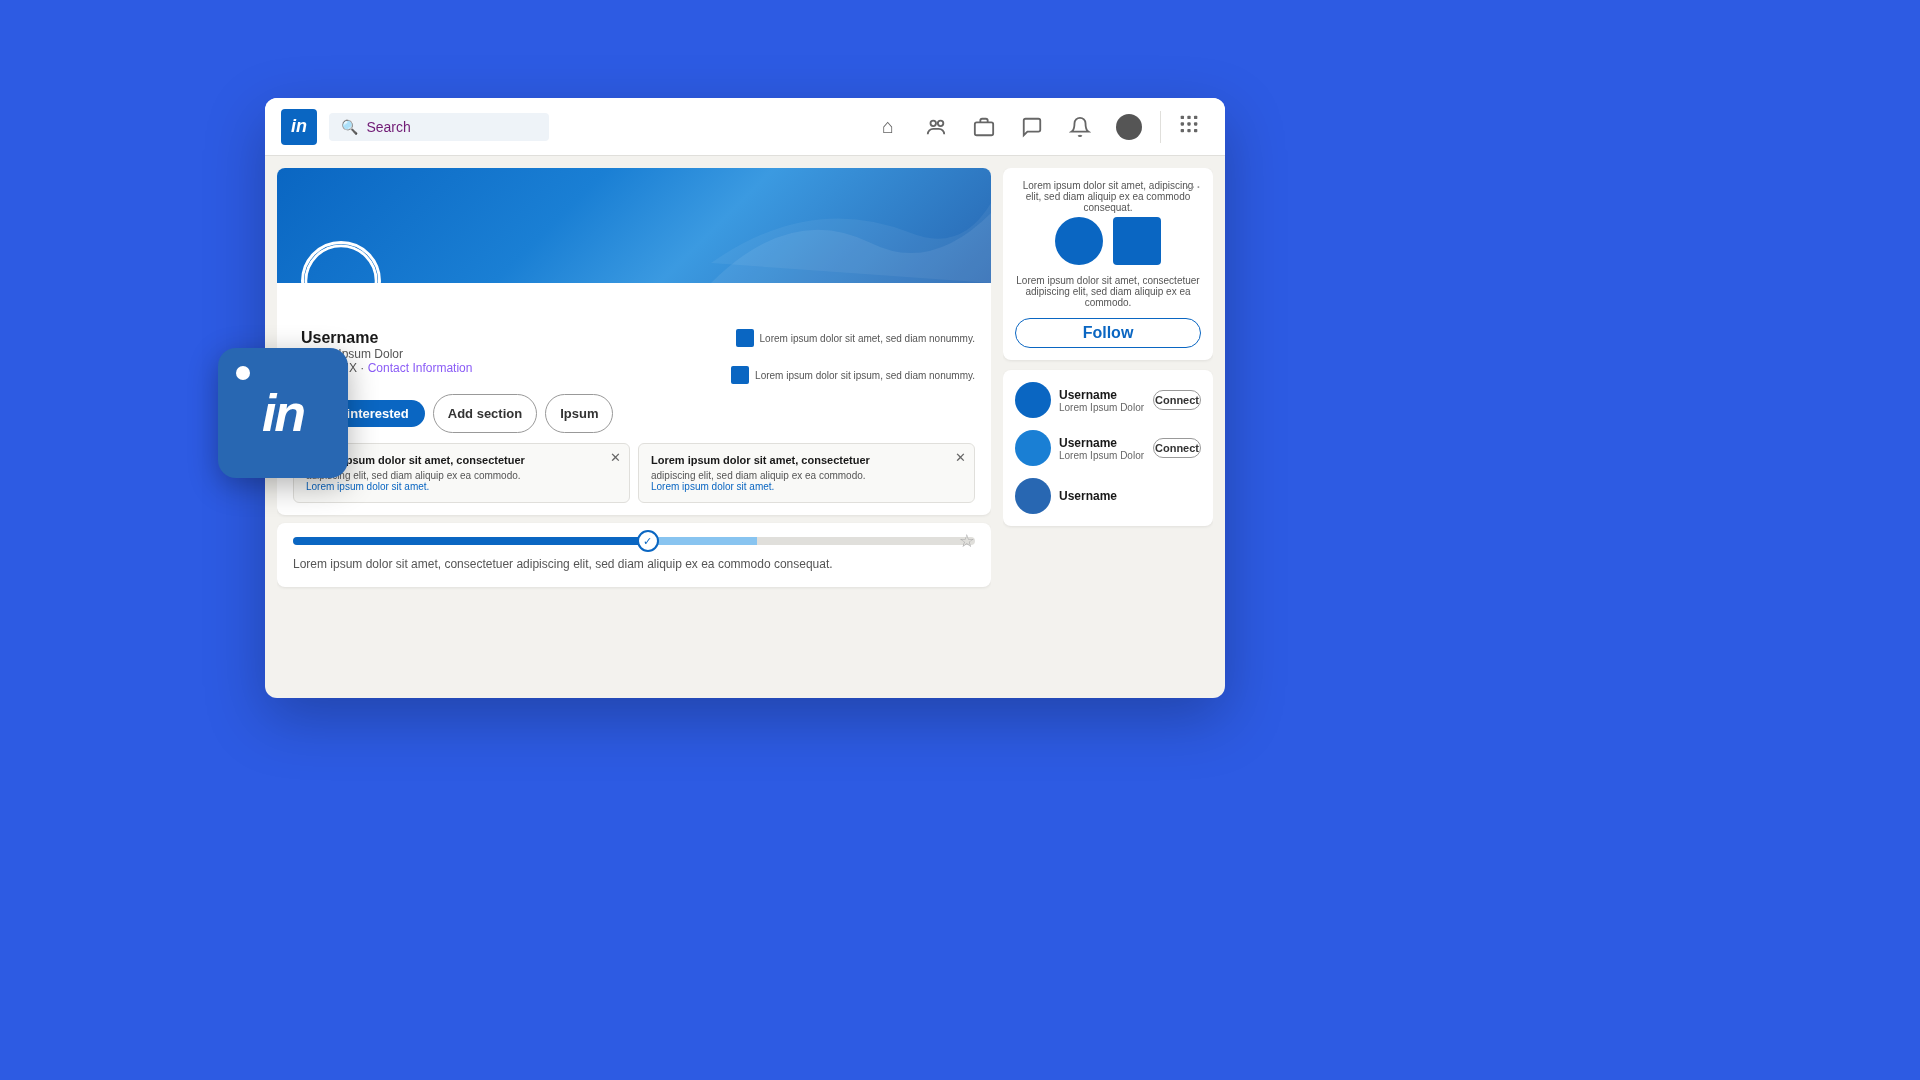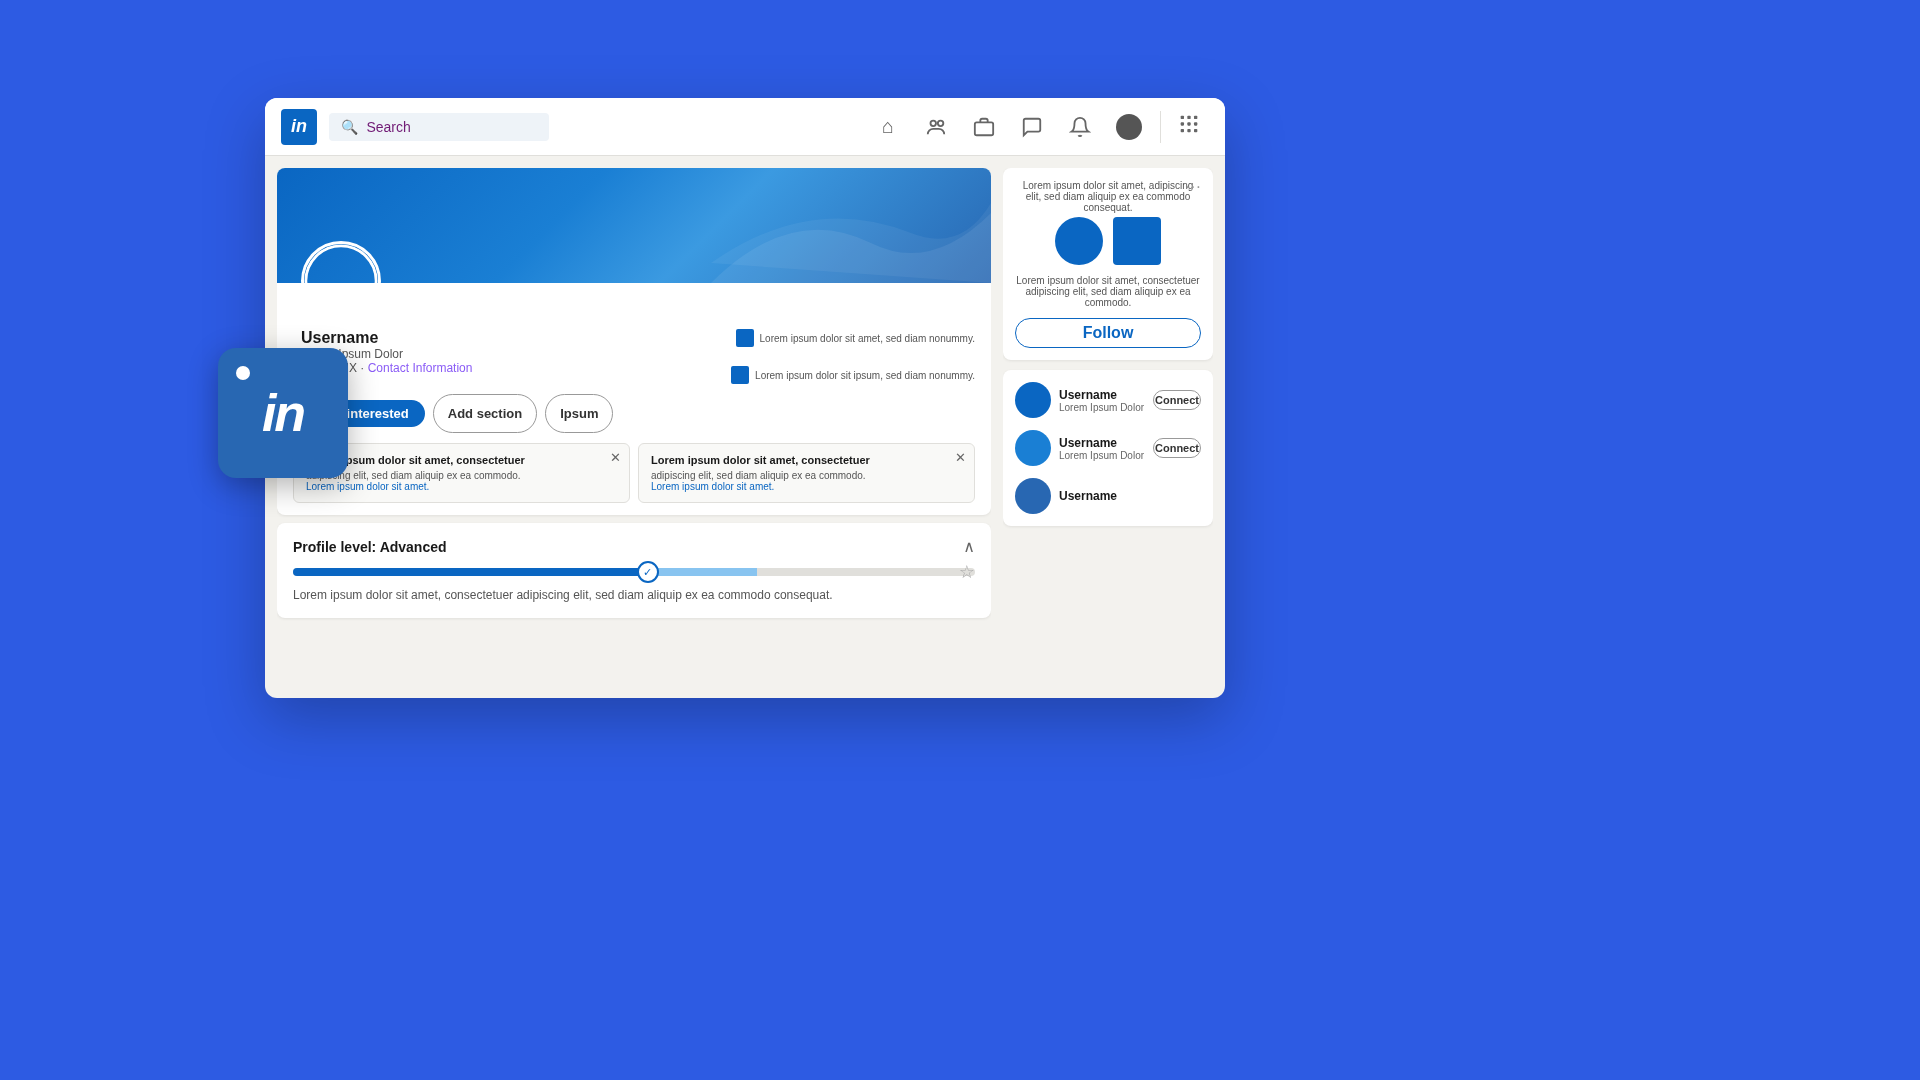--- a/index.html
+++ b/index.html
@@ -635,24 +635,20 @@
             <div class="notif-card">
               <span class="notif-close">✕</span>
               <div class="notif-title">Lorem ipsum dolor sit amet, consectetuer</div>
               <div class="notif-body">adipiscing elit, sed diam aliquip ex ea commodo.</div>
               <div class="notif-link">Lorem ipsum dolor sit amet.</div>
             </div>
           </div>
         </div>
 
         <div class="profile-level-card">
-          <div class="profile-level-header">
-            <span class="profile-level-title">Profile level: Advanced</span>
-            <span class="chevron-up">∧</span>
-          </div>
           <div class="progress-track">
             <div class="progress-filled"></div>
             <div class="progress-partial"></div>
             <div class="progress-check">✓</div>
             <div class="progress-star">☆</div>
           </div>
           <div class="profile-level-desc">Lorem ipsum dolor sit amet, consectetuer adipiscing elit,
 sed diam aliquip ex ea commodo consequat.</div>
         </div>
 

